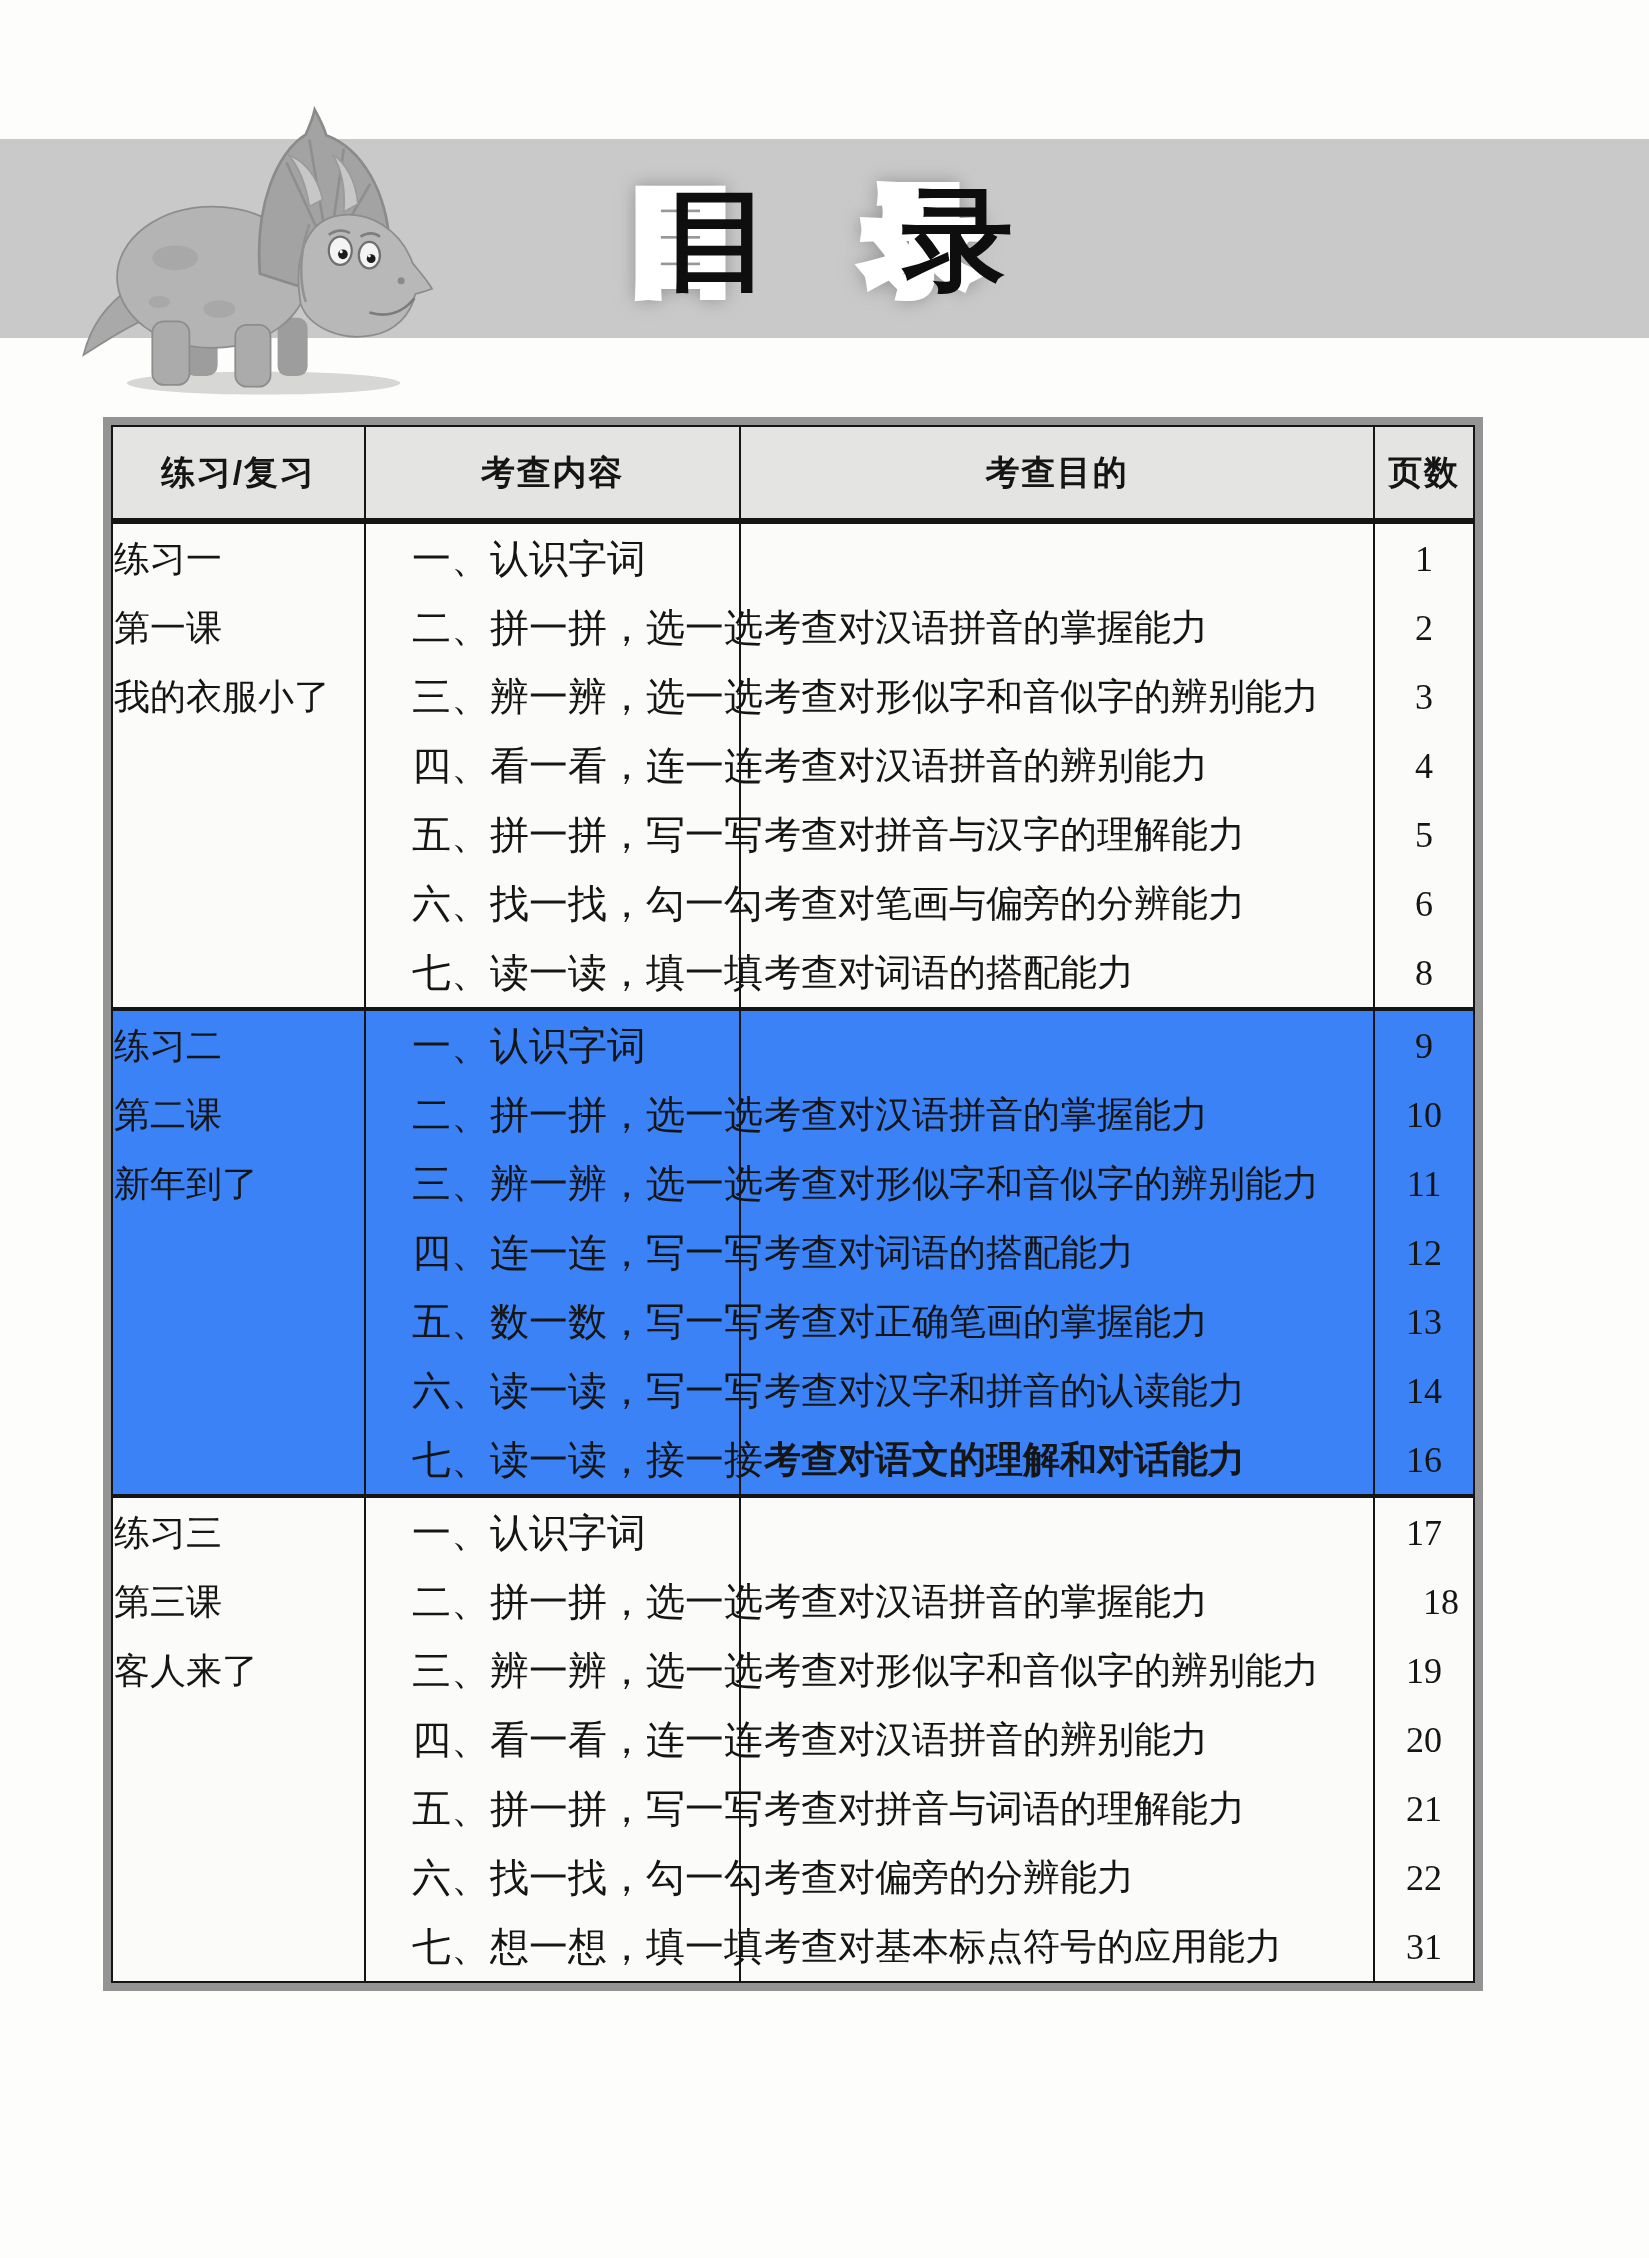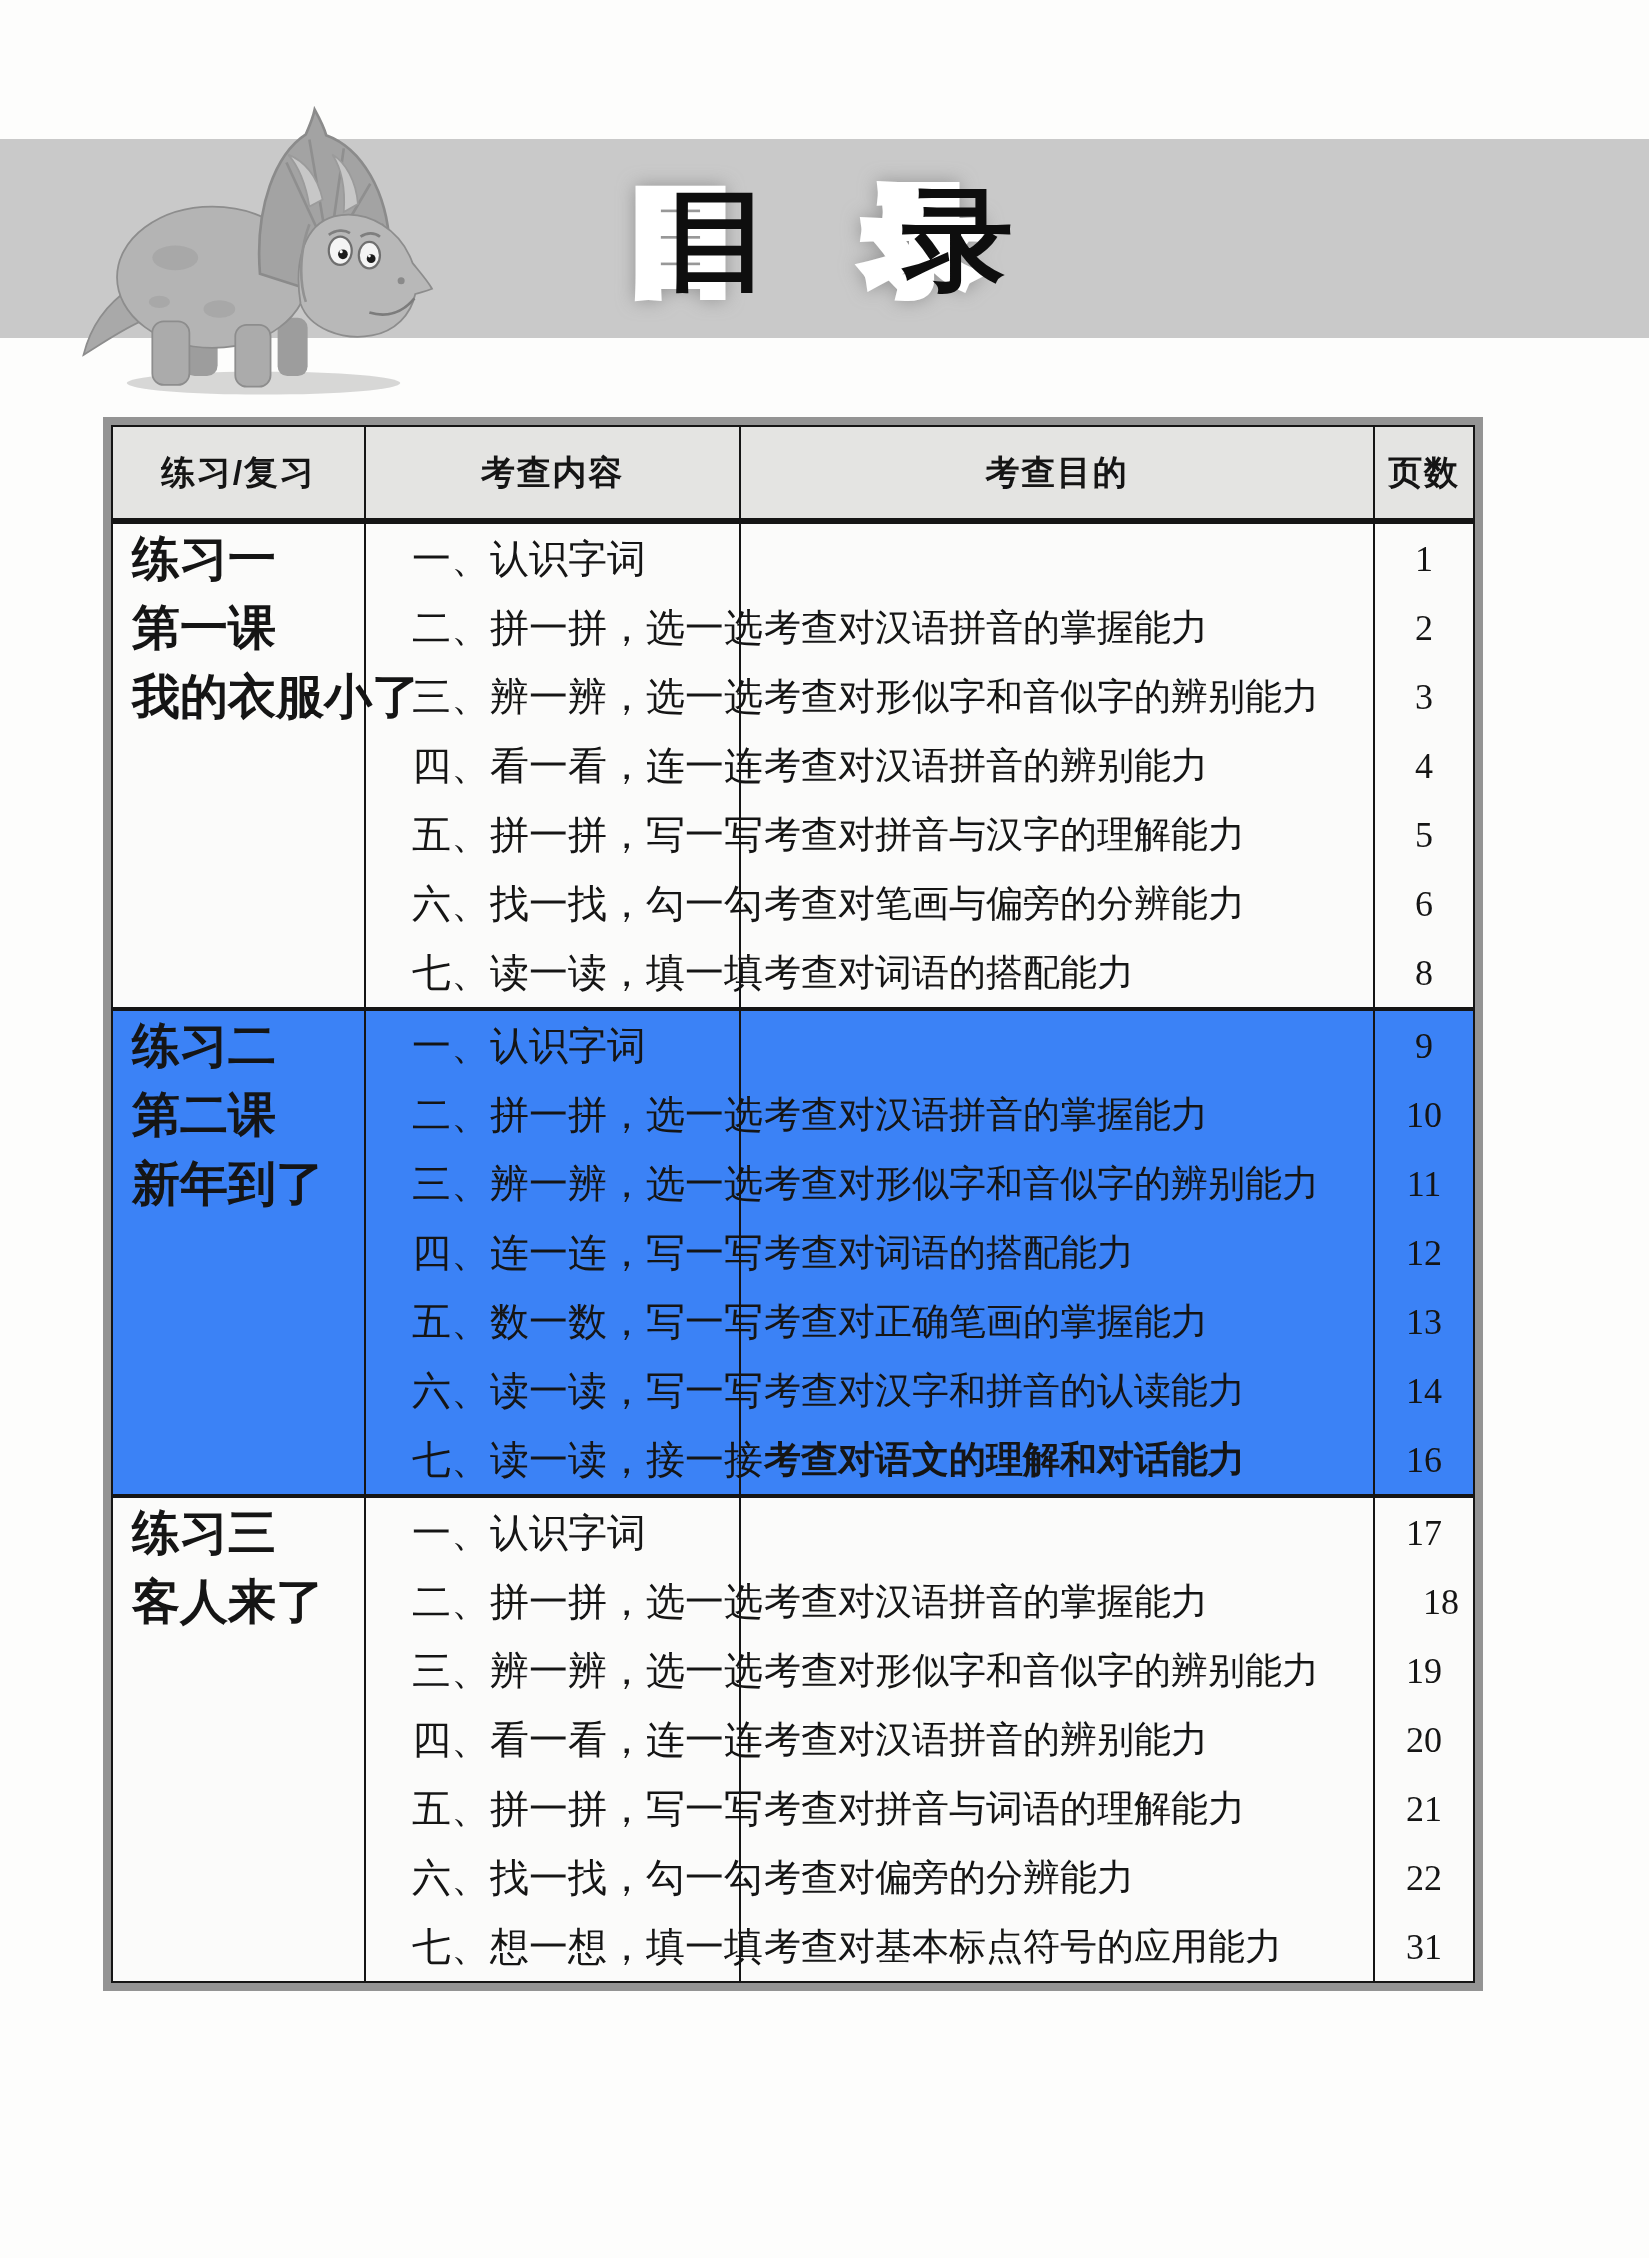--- a/index.html
+++ b/index.html
@@ -52,21 +52,21 @@
   .toc-header .hcell:not(:last-child){border-right:2.6px solid #151515;}
   .toc-section{
     display:grid;grid-template-columns:253px 375px 634px 1fr;
     grid-auto-rows:69px;
   }
   .toc-section.shaded{background:#3b82f6;}
   .toc-section + .toc-section{border-top:4.4px solid #151515;}
   .cell-label{
     grid-column:1;grid-row:1 / span 7;
     border-right:2.6px solid #151515;
-    padding-left:19px;font-weight:700;font-size:48px;
+    padding-left:1px;font-weight:400;font-size:36px;
   }
   .cell-label .label-line{height:69px;line-height:69px;white-space:nowrap;}
   .trow{display:contents;}
   .cell-content{
     grid-column:2;border-right:2.6px solid #151515;
     display:flex;align-items:center;padding-left:46px;
     font-family:"Liberation Serif", serif;font-size:39px;white-space:nowrap;
   }
   .cell-purpose{
     grid-column:3;border-right:2.6px solid #151515;
@@ -158,20 +158,21 @@
         <div class="trow"><div class="cell-content" style="grid-row: 2;">二、拼一拼，选一选</div><div class="cell-purpose" style="grid-row: 2;">考查对汉语拼音的掌握能力</div><div class="cell-page" style="grid-row: 2;">10</div></div>
         <div class="trow"><div class="cell-content" style="grid-row: 3;">三、辨一辨，选一选</div><div class="cell-purpose" style="grid-row: 3;">考查对形似字和音似字的辨别能力</div><div class="cell-page" style="grid-row: 3;">11</div></div>
         <div class="trow"><div class="cell-content" style="grid-row: 4;">四、连一连，写一写</div><div class="cell-purpose" style="grid-row: 4;">考查对词语的搭配能力</div><div class="cell-page" style="grid-row: 4;">12</div></div>
         <div class="trow"><div class="cell-content" style="grid-row: 5;">五、数一数，写一写</div><div class="cell-purpose" style="grid-row: 5;">考查对正确笔画的掌握能力</div><div class="cell-page" style="grid-row: 5;">13</div></div>
         <div class="trow"><div class="cell-content" style="grid-row: 6;">六、读一读，写一写</div><div class="cell-purpose" style="grid-row: 6;">考查对汉字和拼音的认读能力</div><div class="cell-page" style="grid-row: 6;">14</div></div>
         <div class="trow"><div class="cell-content" style="grid-row: 7;">七、读一读，接一接</div><div class="cell-purpose" style="grid-row: 7; font-weight: bold;">考查对语文的理解和对话能力</div><div class="cell-page" style="grid-row: 7;">16</div></div>
       </div>
       <div class="toc-section">
         <div class="cell-label">
           <div class="label-line">练习三</div>
+          <div class="label-line">第三课</div>
           <div class="label-line">客人来了</div>
         </div>
         <div class="trow"><div class="cell-content" style="grid-row: 1;">一、认识字词</div><div class="cell-purpose" style="grid-row: 1;"></div><div class="cell-page" style="grid-row: 1;">17</div></div>
         <div class="trow"><div class="cell-content" style="grid-row: 2;">二、拼一拼，选一选</div><div class="cell-purpose" style="grid-row: 2;">考查对汉语拼音的掌握能力</div><div class="cell-page" style="grid-row: 2; padding-left: 34px;">18</div></div>
         <div class="trow"><div class="cell-content" style="grid-row: 3;">三、辨一辨，选一选</div><div class="cell-purpose" style="grid-row: 3;">考查对形似字和音似字的辨别能力</div><div class="cell-page" style="grid-row: 3;">19</div></div>
         <div class="trow"><div class="cell-content" style="grid-row: 4;">四、看一看，连一连</div><div class="cell-purpose" style="grid-row: 4;">考查对汉语拼音的辨别能力</div><div class="cell-page" style="grid-row: 4;">20</div></div>
         <div class="trow"><div class="cell-content" style="grid-row: 5;">五、拼一拼，写一写</div><div class="cell-purpose" style="grid-row: 5;">考查对拼音与词语的理解能力</div><div class="cell-page" style="grid-row: 5;">21</div></div>
         <div class="trow"><div class="cell-content" style="grid-row: 6;">六、找一找，勾一勾</div><div class="cell-purpose" style="grid-row: 6;">考查对偏旁的分辨能力</div><div class="cell-page" style="grid-row: 6;">22</div></div>
         <div class="trow"><div class="cell-content" style="grid-row: 7;">七、想一想，填一填</div><div class="cell-purpose" style="grid-row: 7;">考查对基本标点符号的应用能力</div><div class="cell-page" style="grid-row: 7;">31</div></div>
       </div>

